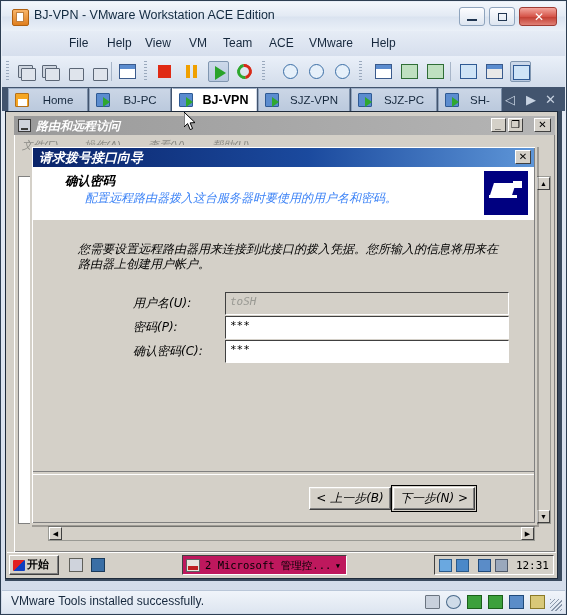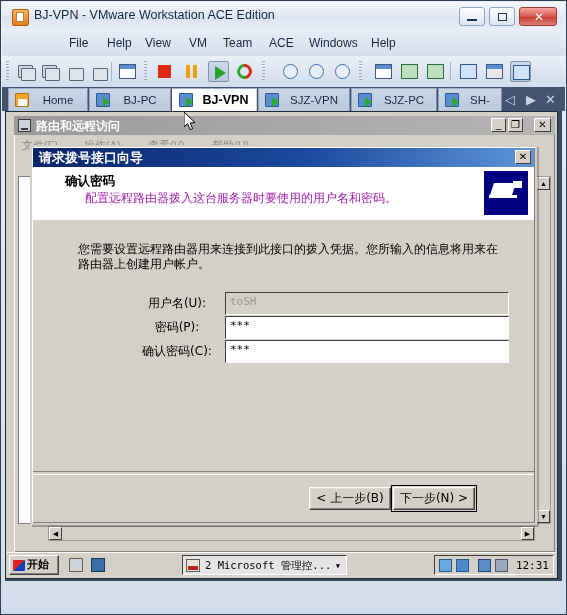--- a/index.html
+++ b/index.html
@@ -152,20 +152,21 @@
   }
   #guest-inner{
     position:absolute;left:0;top:0;width:553px;height:468px;
     background:#d4d0c8;border:1px solid #1e2a3a;box-sizing:border-box;
   }
   
   #mmc{
     position:absolute;left:6px;top:2px;width:545px;height:440px;
     background:#d4d0c8;border:2px solid #d4d0c8;box-sizing:border-box;
     box-shadow:inset 1px 1px 0 #fff, inset -1px -1px 0 #808080;
+    font-style:italic;
   }
   #mmc-title{
     position:absolute;left:0;top:0;right:0;height:19px;
     background:linear-gradient(90deg,#9a9a9a,#b5b5b5);
   }
   #mmc-title-icon{
     position:absolute;left:4px;top:3px;width:13px;height:13px;
     background:#cfd3dc;border:1px solid #3a3a3a;box-sizing:border-box;
   }
   #mmc-title-icon::after{content:"";position:absolute;left:2px;top:8px;width:7px;height:2px;background:#3a3a3a;}
@@ -232,21 +233,21 @@
   }
   #dlg-header{
     position:absolute;left:1px;top:20px;right:1px;height:53px;
     background:#fff;border-bottom:1px solid #808080;
   }
   #dlg-h-title{
     position:absolute;left:32px;top:6px;font-size:12.5px;font-weight:bold;color:#000;
     font-family:"DejaVu Sans","Liberation Sans",sans-serif;
   }
   #dlg-h-sub{
-    position:absolute;left:52px;top:24px;right:90px;font-size:12px;color:#a21caf;
+    position:absolute;left:52px;top:24px;right:90px;font-size:12px;color:#3b82f6;
     font-family:"DejaVu Sans","Liberation Sans",sans-serif;line-height:15px;
   }
   #dlg-h-icon{
     position:absolute;right:6px;top:4px;width:44px;height:44px;
     background:#000080;
   }
   #dlg-h-icon .plug{
     position:absolute;left:8px;top:12px;width:22px;height:12px;
     background:#fff;transform:skewX(-18deg);
   }
@@ -261,21 +262,21 @@
     background:#d4d0c8;
   }
   #body-text{
     position:absolute;left:45px;top:22px;right:30px;
     font-size:12px;color:#000;line-height:15px;
     font-family:"DejaVu Sans","Liberation Sans",sans-serif;
   }
   .frow{position:absolute;left:100px;height:19px;}
   .flabel{
     position:absolute;left:0;top:3px;width:88px;font-size:12px;color:#000;
-    font-family:"DejaVu Sans","Liberation Sans",sans-serif;white-space:nowrap;text-align:center;
+    font-family:"DejaVu Sans","Liberation Sans",sans-serif;white-space:nowrap;
   }
   .finput{
     position:absolute;left:92px;width:284px;height:23px;
     background:#fff;border:1px solid #808080;
     border-top-color:#404040;border-left-color:#404040;
     border-right-color:#fff;border-bottom-color:#fff;
     box-sizing:border-box;
     font-family:"DejaVu Sans Mono","Liberation Mono",monospace;
     font-size:11px;color:#000;padding:2px 0 0 4px;
   }
@@ -312,21 +313,21 @@
     line-height:18px;padding-left:17px;
     font-family:"DejaVu Sans","Liberation Sans",sans-serif;
   }
   #start-flag{
     position:absolute;left:3px;top:4px;width:12px;height:11px;
     background:linear-gradient(135deg,#e02020 50%,#1040c0 50%);border-radius:1px;
   }
   .ql-icon{position:absolute;top:5px;width:14px;height:14px;}
   #tb-task{
     position:absolute;left:175px;top:2px;width:165px;height:20px;
-    background:#e5e5e5;border:1px solid #808080;
+    background:#be185d;border:1px solid #808080;
     border-top-color:#404040;border-left-color:#404040;
     border-right-color:#fff;border-bottom-color:#fff;
     box-sizing:border-box;font-size:10.5px;color:#000;
     line-height:18px;padding-left:22px;white-space:nowrap;overflow:hidden;
     font-family:"DejaVu Sans Mono","Liberation Mono",monospace;
   }
   #tb-task-icon{
     position:absolute;left:3px;top:3px;width:14px;height:13px;
     background:#e8e4dc;border:1px solid #606060;box-sizing:border-box;
   }
@@ -378,21 +379,21 @@
       </div>
   </div>
 
   <div id="menubar">
     <div class="menu-item" style="left:20px">File</div>
     <div class="menu-item" style="left:58px">Help</div>
     <div class="menu-item" style="left:96px">View</div>
     <div class="menu-item" style="left:140px">VM</div>
     <div class="menu-item" style="left:174px">Team</div>
     <div class="menu-item" style="left:220px">ACE</div>
-    <div class="menu-item" style="left:260px">Windows</div>
+    <div class="menu-item" style="left:260px">VMware</div>
     <div class="menu-item" style="left:322px">Help</div>
   </div>
 
   <div id="toolbar">
     <div class="tb-grip" style="left:4px"></div>
     <div class="tbicon" style="left:13px">
         <span class="g-machine"></span>
         <span class="g-machine2"></span>
       </div>
     <div class="tbicon" style="left:37px">
@@ -574,17 +575,27 @@
           <span class="tray-ic" style="left:4px;background:#6aa8e0;border:1px solid #2a5a8a;box-sizing:border-box"></span>
           <span class="tray-ic" style="left:21px;background:#4a88c8;border:1px solid #2a5a8a;box-sizing:border-box"></span>
           <span class="tray-ic" style="left:43px;background:#5a8cc8;border:1px solid #204a7a;box-sizing:border-box"></span>
           <span class="tray-ic" style="left:60px;background:#9aa8bc;border:1px solid #505a6a;box-sizing:border-box"></span>
           <span id="tray-time">12:31</span>
         </div>
       </div>
     </div>
   </div>
 
+  <div id="statusbar">
+    <div id="status-text">VMware Tools installed successfully.</div>
+    <span class="sb-ic" style="right:125px;background:#c8d0dc;border:1px solid #6a7480;box-sizing:border-box;border-radius:1px"></span>
+    <span class="sb-ic" style="right:104px;background:#cfdbe8;border:1px solid #4a6a8a;box-sizing:border-box;border-radius:50%"></span>
+    <span class="sb-ic" style="right:83px;background:#3ca03c;border:1px solid #1a601a;box-sizing:border-box"></span>
+    <span class="sb-ic" style="right:62px;background:#3ca03c;border:1px solid #1a601a;box-sizing:border-box"></span>
+    <span class="sb-ic" style="right:41px;background:#5a8cc8;border:1px solid #204a7a;box-sizing:border-box"></span>
+    <span class="sb-ic" style="right:20px;background:#d8c878;border:1px solid #8a7a28;box-sizing:border-box"></span>
+    <div id="resize-grip"></div>
+  </div>
 
   <svg id="cursor" viewBox="0 0 12 19">
     <polygon points="0,0 0,15 3.6,11.6 6.2,17.6 8.6,16.6 6.1,10.9 11,10.6" fill="#fff" stroke="#000" stroke-width="1"></polygon>
   </svg>
 </div>
 
 </body></html>

